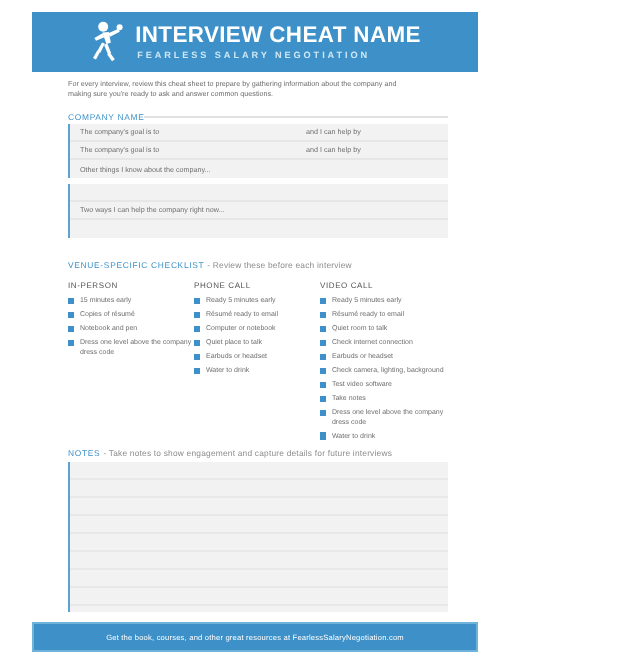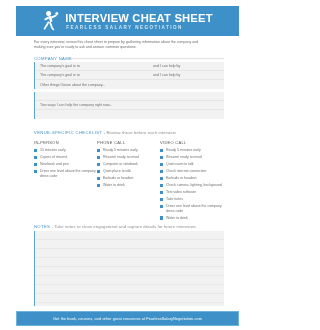--- a/index.html
+++ b/index.html
@@ -118,21 +118,21 @@
         <path d="M9.2 6.6 L14.2 4.4 L14.9 5.9 L10.0 8.4 Z" fill="#ffffff"></path>
         <path d="M6.3 6.6 L2.2 9.0 L3.0 10.4 L7.2 8.6 Z" fill="#ffffff"></path>
         <path d="M8.6 11.6 L10.6 16.6 L9.0 17.3 L7.0 12.4 Z" fill="#ffffff"></path>
         <path d="M7.4 11.8 L5.2 16.4 L3.6 15.6 L6.0 11.2 Z" fill="#ffffff"></path>
         <path d="M10.0 16.4 L12.4 19.6 L11.0 20.6 L8.6 17.3 Z" fill="#ffffff"></path>
         <path d="M5.0 16.0 L3.0 19.8 L1.5 19.0 L3.6 15.2 Z" fill="#ffffff"></path>
         <circle cx="14.8" cy="3.6" r="1.5" fill="#ffffff"></circle>
       </svg>
     </div>
     <div class="titles">
-      <div class="title">INTERVIEW CHEAT SHEET</div>
+      <div class="title">INTERVIEW CHEAT NAME</div>
       <div class="subtitle">FEARLESS SALARY NEGOTIATION</div>
     </div>
   </div>
 
   <div class="intro">For every interview, review this cheat sheet to prepare by gathering information about the company and making sure you're ready to ask and answer common questions.</div>
 
   <div class="sec-label" style="left:34px;top:56px;">COMPANY NAME</div>
   <div class="rule" style="left:72px;top:58px;width:152px;"></div>
 
   <div class="panel" style="left:34px;top:62px;width:190px;height:27px;">

